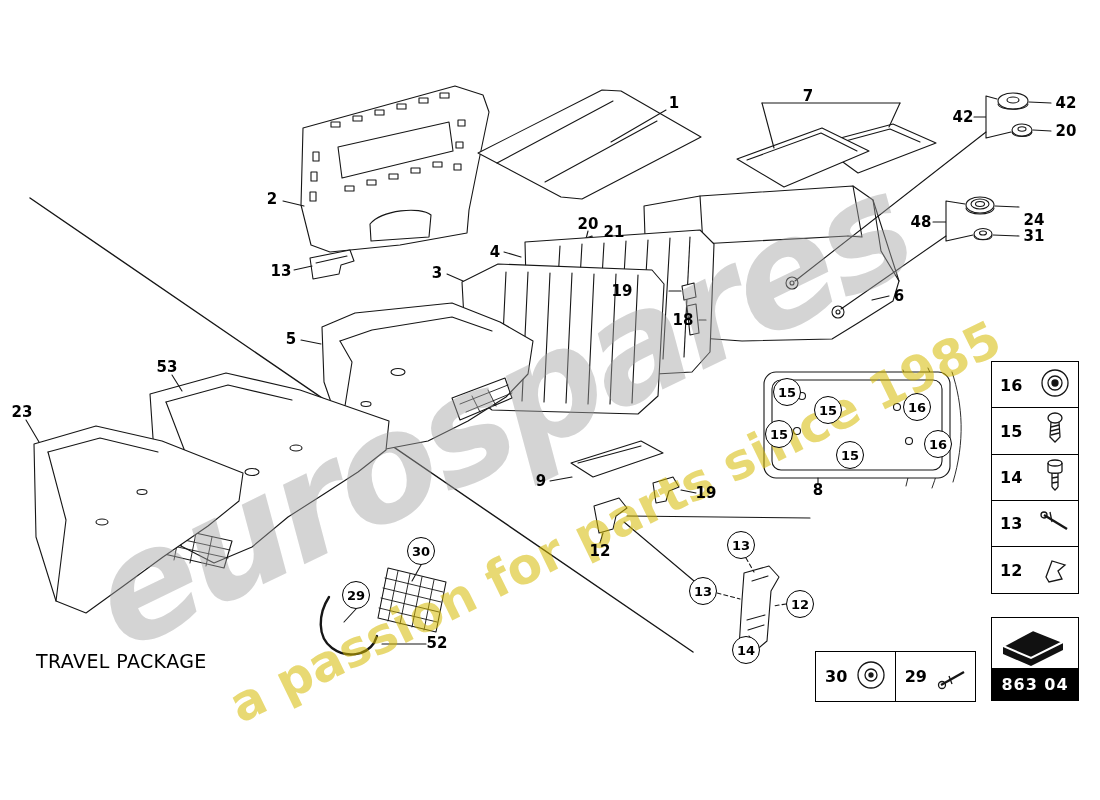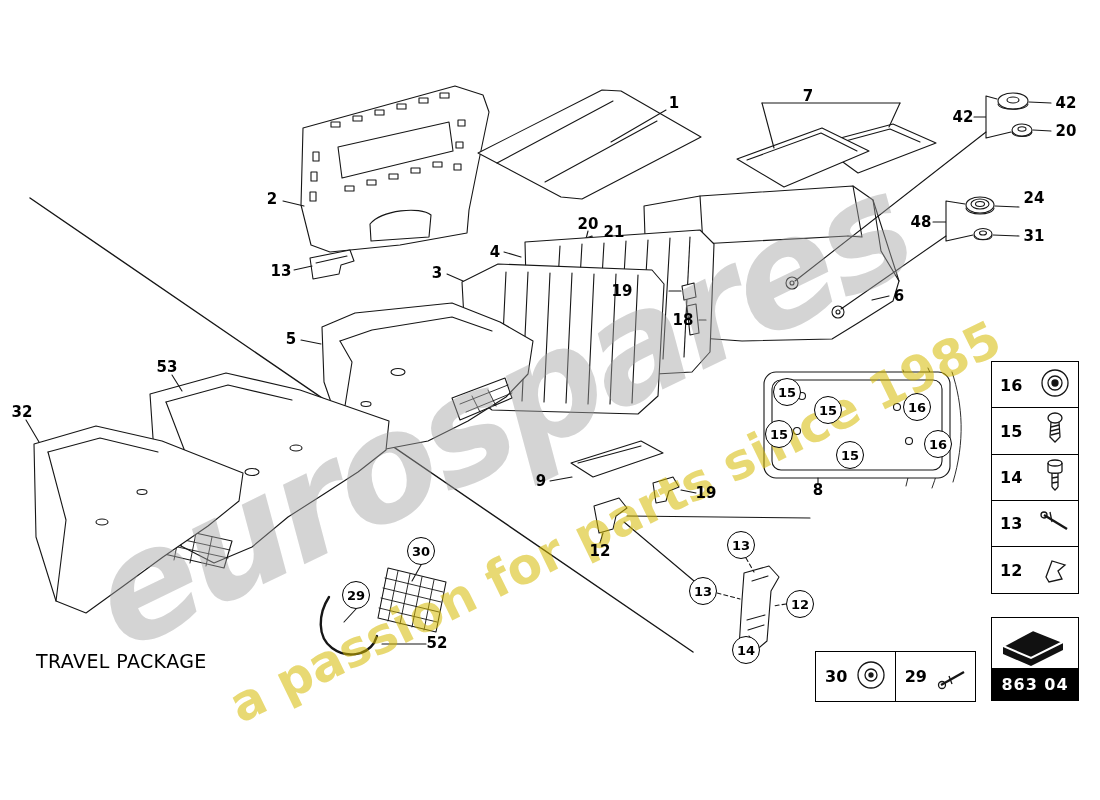--- a/index.html
+++ b/index.html
@@ -280,24 +280,24 @@
     <div class="plabel" style="left:495px;top:252px">4</div>
     <div class="plabel" style="left:437px;top:273px">3</div>
     <div class="plabel" style="left:622px;top:291px">19</div>
     <div class="plabel" style="left:683px;top:320px">18</div>
     <div class="plabel" style="left:899px;top:296px">6</div>
     <div class="plabel" style="left:291px;top:339px">5</div>
     <div class="plabel" style="left:963px;top:117px">42</div>
     <div class="plabel" style="left:1066px;top:103px">42</div>
     <div class="plabel" style="left:1066px;top:131px">20</div>
     <div class="plabel" style="left:921px;top:222px">48</div>
-    <div class="plabel" style="left:1034px;top:198px">24</div>
+    <div class="plabel" style="left:1034px;top:220px">24</div>
     <div class="plabel" style="left:1034px;top:236px">31</div>
     <div class="plabel" style="left:167px;top:367px">53</div>
-    <div class="plabel" style="left:22px;top:412px">32</div>
+    <div class="plabel" style="left:22px;top:412px">23</div>
     <div class="plabel" style="left:541px;top:481px">9</div>
     <div class="plabel" style="left:706px;top:493px">19</div>
     <div class="plabel" style="left:600px;top:551px">12</div>
     <div class="plabel" style="left:818px;top:490px">8</div>
     <div class="plabel" style="left:437px;top:643px">52</div>
 
     <div class="clabel" style="left:787px;top:392px">15</div>
     <div class="clabel" style="left:779px;top:434px">15</div>
     <div class="clabel" style="left:828px;top:410px">15</div>
     <div class="clabel" style="left:850px;top:455px">15</div>

